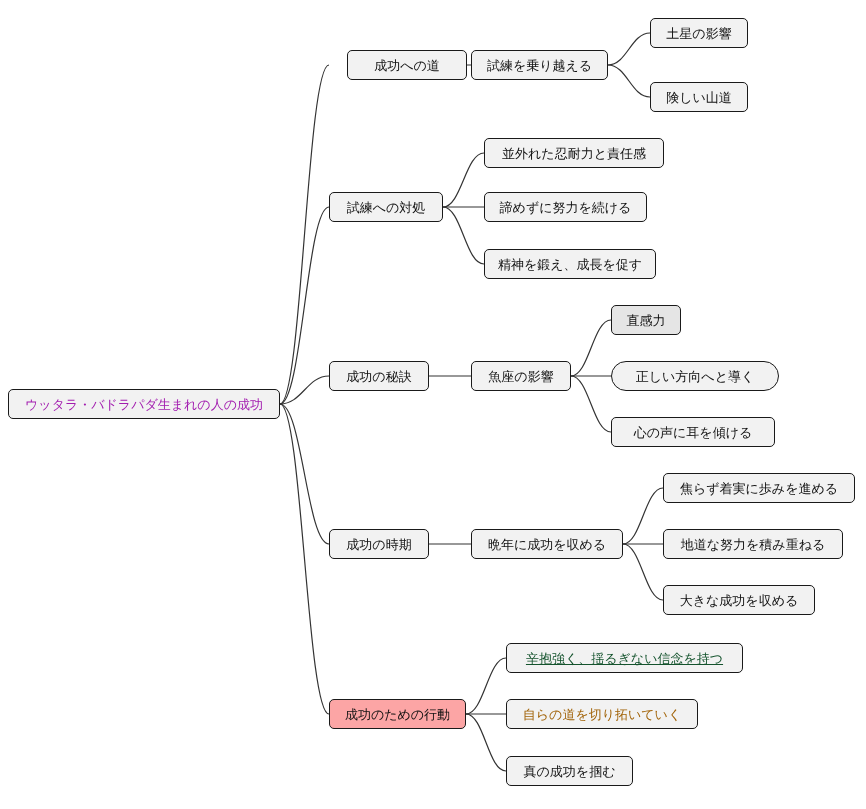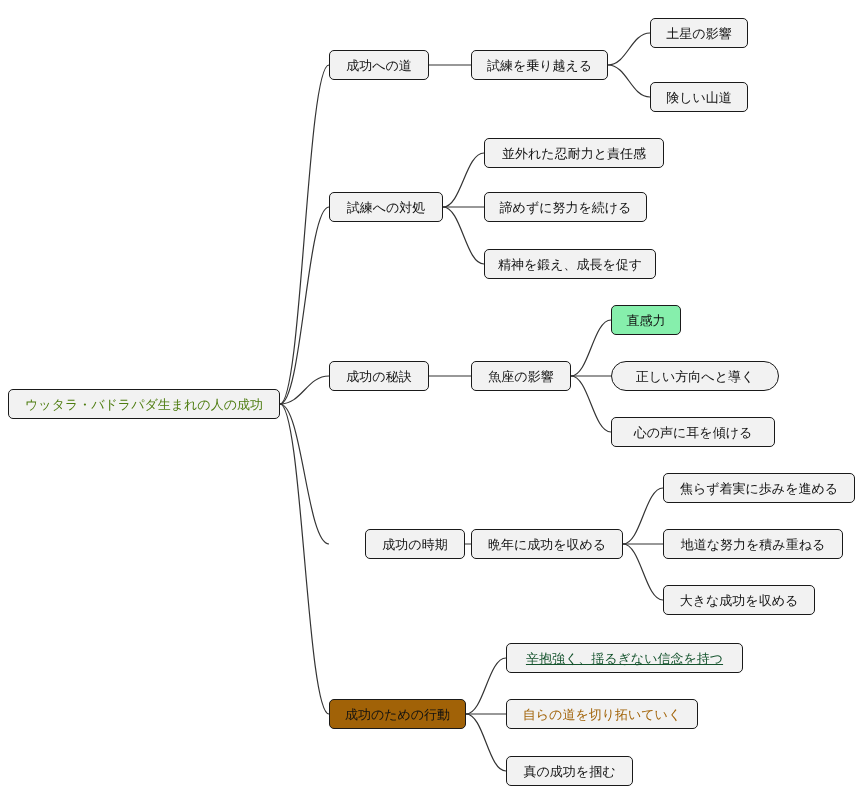--- a/index.html
+++ b/index.html
@@ -66,24 +66,24 @@
       <path d="M 571 376 C 589 376, 593 432, 611 432" fill="none" stroke="#333333" stroke-width="1.2"></path>
       <path d="M 429 544 C 447.9 544, 452.1 544, 471 544" fill="none" stroke="#333333" stroke-width="1.2"></path>
       <path d="M 623 544 C 641 544, 645 488, 663 488" fill="none" stroke="#333333" stroke-width="1.2"></path>
       <path d="M 623 544 C 641 544, 645 544, 663 544" fill="none" stroke="#333333" stroke-width="1.2"></path>
       <path d="M 623 544 C 641 544, 645 600, 663 600" fill="none" stroke="#333333" stroke-width="1.2"></path>
       <path d="M 466 714 C 484 714, 488 658, 506 658" fill="none" stroke="#333333" stroke-width="1.2"></path>
       <path d="M 466 714 C 484 714, 488 714, 506 714" fill="none" stroke="#333333" stroke-width="1.2"></path>
       <path d="M 466 714 C 484 714, 488 771, 506 771" fill="none" stroke="#333333" stroke-width="1.2"></path>
     </svg>
   <div id="nodes">
-      <div class="node root" style="left: 8px; top: 389px; width: 272px; height: 30px; background: rgb(242, 242, 242); border-color: rgb(26, 26, 26); color: #4d7c0f;">
+      <div class="node root" style="left: 8px; top: 389px; width: 272px; height: 30px; background: rgb(242, 242, 242); border-color: rgb(26, 26, 26); color: #a21caf;">
         <span>ウッタラ・バドラパダ生まれの人の成功</span>
       </div>
-      <div class="node" style="left: 329px; top: 50px; width: 100px; height: 30px; background: rgb(242, 242, 242); border-color: rgb(26, 26, 26); color: rgb(17, 17, 17);">
+      <div class="node" style="left: 347px; top: 50px; width: 120px; height: 30px; background: rgb(242, 242, 242); border-color: rgb(26, 26, 26); color: rgb(17, 17, 17);">
         <span>成功への道</span>
       </div>
       <div class="node" style="left: 471px; top: 50px; width: 137px; height: 30px; background: rgb(242, 242, 242); border-color: rgb(26, 26, 26); color: rgb(17, 17, 17);">
         <span>試練を乗り越える</span>
       </div>
       <div class="node" style="left: 650px; top: 18px; width: 98px; height: 30px; background: rgb(242, 242, 242); border-color: rgb(26, 26, 26); color: rgb(17, 17, 17);">
         <span>土星の影響</span>
       </div>
       <div class="node" style="left: 650px; top: 82px; width: 98px; height: 30px; background: rgb(242, 242, 242); border-color: rgb(26, 26, 26); color: rgb(17, 17, 17);">
         <span>険しい山道</span>
@@ -99,45 +99,45 @@
       </div>
       <div class="node" style="left: 484px; top: 249px; width: 172px; height: 30px; background: rgb(242, 242, 242); border-color: rgb(26, 26, 26); color: rgb(17, 17, 17);">
         <span>精神を鍛え、成長を促す</span>
       </div>
       <div class="node" style="left: 329px; top: 361px; width: 100px; height: 30px; background: rgb(242, 242, 242); border-color: rgb(26, 26, 26); color: rgb(17, 17, 17);">
         <span>成功の秘訣</span>
       </div>
       <div class="node" style="left: 471px; top: 361px; width: 100px; height: 30px; background: rgb(242, 242, 242); border-color: rgb(26, 26, 26); color: rgb(17, 17, 17); text-align: right;">
         <span>魚座の影響</span>
       </div>
-      <div class="node" style="left: 611px; top: 305px; width: 70px; height: 30px; background: #86efac; border-color: rgb(26, 26, 26); color: rgb(17, 17, 17);">
+      <div class="node" style="left: 611px; top: 305px; width: 70px; height: 30px; background: #e5e5e5; border-color: rgb(26, 26, 26); color: rgb(17, 17, 17);">
         <span>直感力</span>
       </div>
       <div class="node" style="left: 611px; top: 361px; width: 168px; height: 30px; background: rgb(242, 242, 242); border-color: rgb(26, 26, 26); color: rgb(17, 17, 17); border-radius: 15px;">
         <span>正しい方向へと導く</span>
       </div>
       <div class="node" style="left: 611px; top: 417px; width: 164px; height: 30px; background: rgb(242, 242, 242); border-color: rgb(26, 26, 26); color: rgb(17, 17, 17);">
         <span>心の声に耳を傾ける</span>
       </div>
-      <div class="node" style="left: 329px; top: 529px; width: 100px; height: 30px; background: rgb(242, 242, 242); border-color: rgb(26, 26, 26); color: rgb(17, 17, 17); margin-left: 36px;">
+      <div class="node" style="left: 329px; top: 529px; width: 100px; height: 30px; background: rgb(242, 242, 242); border-color: rgb(26, 26, 26); color: rgb(17, 17, 17);">
         <span>成功の時期</span>
       </div>
       <div class="node" style="left: 471px; top: 529px; width: 152px; height: 30px; background: rgb(242, 242, 242); border-color: rgb(26, 26, 26); color: rgb(17, 17, 17);">
         <span>晩年に成功を収める</span>
       </div>
       <div class="node" style="left: 663px; top: 473px; width: 192px; height: 30px; background: rgb(242, 242, 242); border-color: rgb(26, 26, 26); color: rgb(17, 17, 17);">
         <span>焦らず着実に歩みを進める</span>
       </div>
       <div class="node" style="left: 663px; top: 529px; width: 180px; height: 30px; background: rgb(242, 242, 242); border-color: rgb(26, 26, 26); color: rgb(17, 17, 17);">
         <span>地道な努力を積み重ねる</span>
       </div>
       <div class="node" style="left: 663px; top: 585px; width: 152px; height: 30px; background: rgb(242, 242, 242); border-color: rgb(26, 26, 26); color: rgb(17, 17, 17);">
         <span>大きな成功を収める</span>
       </div>
-      <div class="node" style="left: 329px; top: 699px; width: 137px; height: 30px; background: #a16207; border-color: rgb(26, 26, 26); color: rgb(17, 17, 17);">
+      <div class="node" style="left: 329px; top: 699px; width: 137px; height: 30px; background: #fca5a5; border-color: rgb(26, 26, 26); color: rgb(17, 17, 17);">
         <span>成功のための行動</span>
       </div>
       <div class="node" style="left: 506px; top: 643px; width: 237px; height: 30px; background: rgb(242, 242, 242); border-color: rgb(26, 26, 26); color: #14532d; text-decoration: underline;">
         <span>辛抱強く、揺るぎない信念を持つ</span>
       </div>
       <div class="node" style="left: 506px; top: 699px; width: 192px; height: 30px; background: rgb(242, 242, 242); border-color: rgb(26, 26, 26); color: #a16207;">
         <span>自らの道を切り拓いていく</span>
       </div>
       <div class="node" style="left: 506px; top: 756px; width: 127px; height: 30px; background: rgb(242, 242, 242); border-color: rgb(26, 26, 26); color: rgb(17, 17, 17);">
         <span>真の成功を掴む</span>

